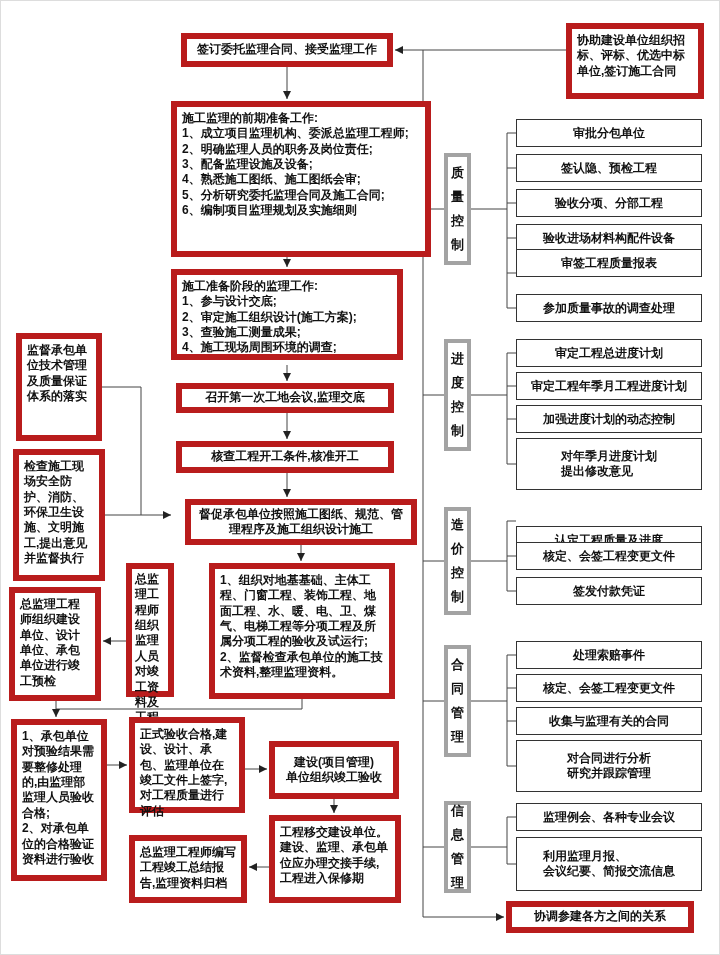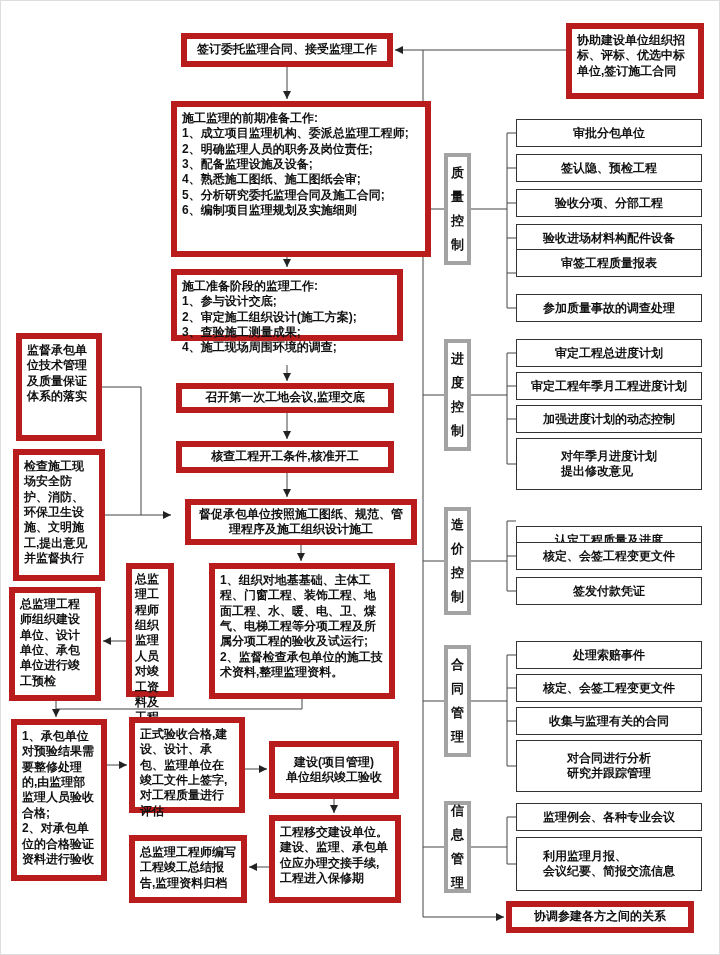--- a/index.html
+++ b/index.html
@@ -110,21 +110,21 @@
   <div class="node" style="left:565px;top:22px;width:138px;height:76px;">协助建设单位组织招标、评标、优选中标单位,签订施工合同</div>
 
   <div class="node" style="left:170px;top:100px;width:260px;height:156px;">施工监理的前期准备工作:
 1、成立项目监理机构、委派总监理工程师;
 2、明确监理人员的职务及岗位责任;
 3、配备监理设施及设备;
 4、熟悉施工图纸、施工图纸会审;
 5、分析研究委托监理合同及施工合同;
 6、编制项目监理规划及实施细则</div>
 
-  <div class="node" style="left:170px;top:268px;width:232px;height:72px;">施工准备阶段的监理工作:
+  <div class="node" style="left:170px;top:268px;width:232px;height:91px;">施工准备阶段的监理工作:
 1、参与设计交底;
 2、审定施工组织设计(施工方案);
 3、查验施工测量成果;
 4、施工现场周围环境的调查;</div>
 
   <div class="node mid" style="left:175px;top:382px;width:218px;height:30px;">召开第一次工地会议,监理交底</div>
 
   <div class="node mid" style="left:175px;top:440px;width:218px;height:32px;">核查工程开工条件,核准开工</div>
 
   <div class="node mid" style="left:172px;top:498px;width:232px;height:46px;margin-left:12px;">督促承包单位按照施工图纸、规范、管理程序及施工组织设计施工</div>

